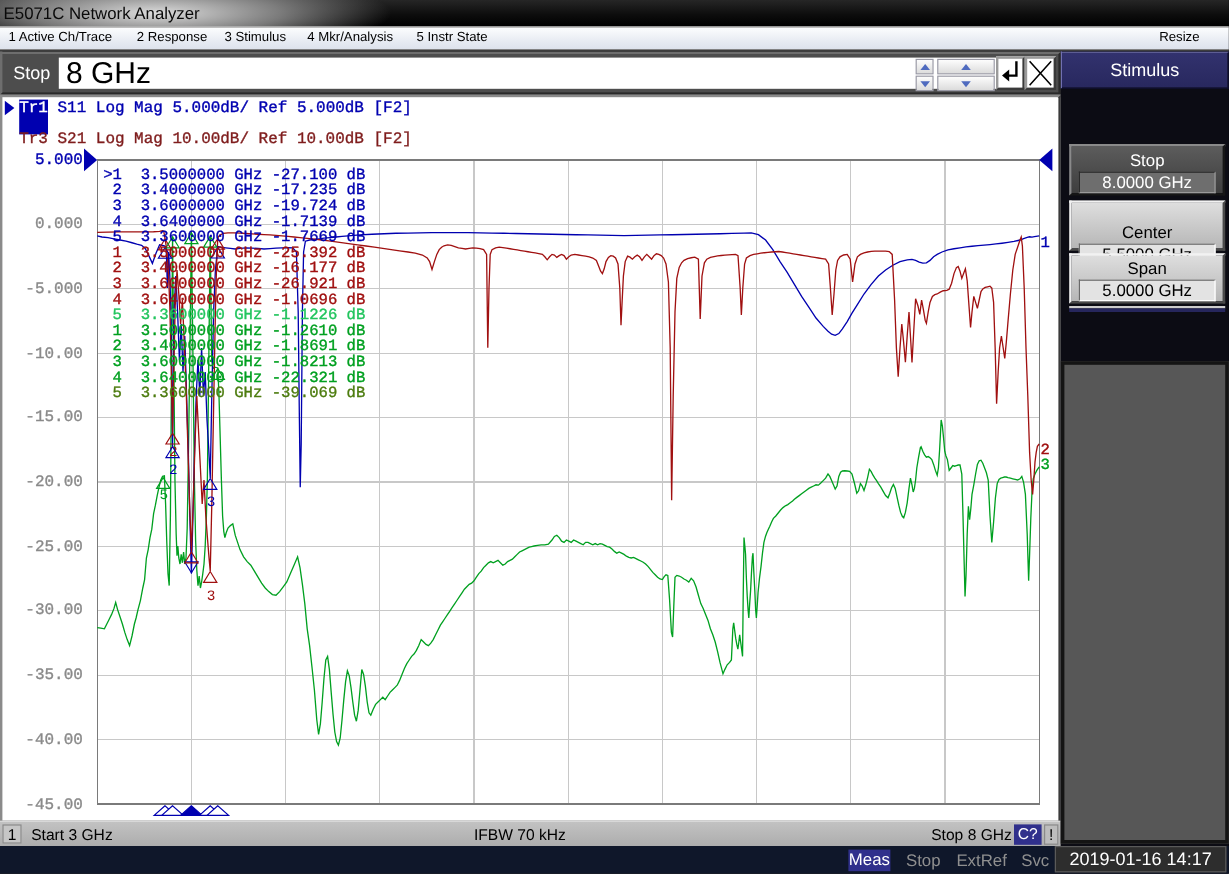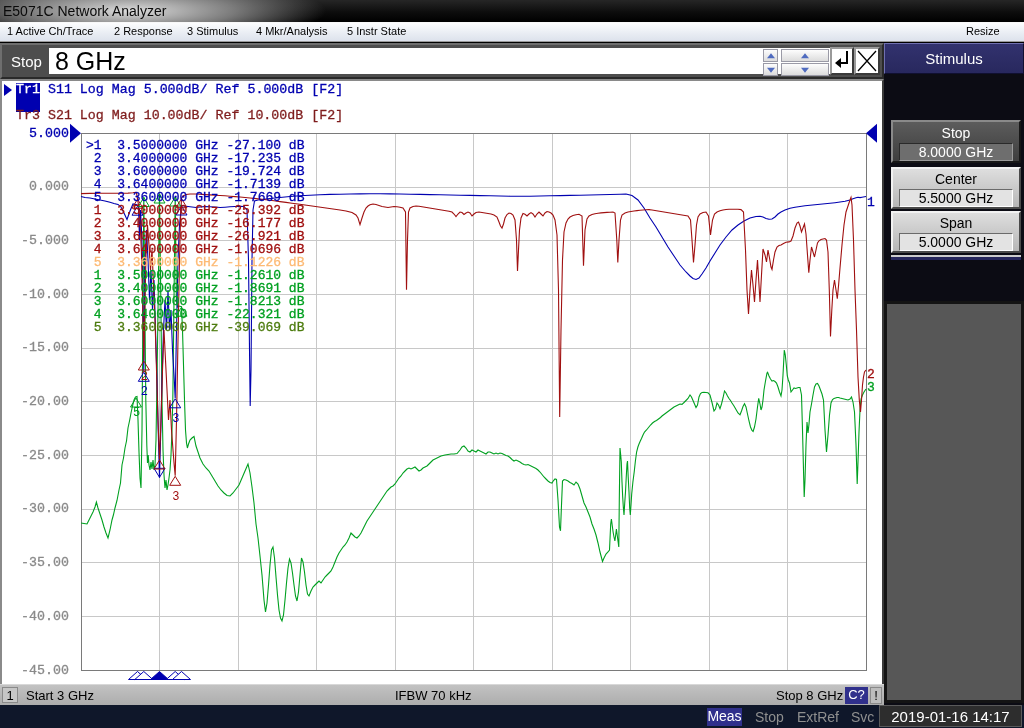--- a/index.html
+++ b/index.html
@@ -151,21 +151,21 @@
 <div id="mtable">
     <div class="mrow" style="color:#0000b0">&gt;1  3.5000000 GHz -27.100 dB</div>
 <div class="mrow" style="color:#0000b0"> 2  3.4000000 GHz -17.235 dB</div>
 <div class="mrow" style="color:#0000b0"> 3  3.6000000 GHz -19.724 dB</div>
 <div class="mrow" style="color:#0000b0"> 4  3.6400000 GHz -1.7139 dB</div>
 <div class="mrow" style="color:#0000b0"> 5  3.3600000 GHz -1.7669 dB</div>
 <div class="mrow" style="color:#a01010"> 1  3.5000000 GHz -25.392 dB</div>
 <div class="mrow" style="color:#a01010"> 2  3.4000000 GHz -16.177 dB</div>
 <div class="mrow" style="color:#a01010"> 3  3.6000000 GHz -26.921 dB</div>
 <div class="mrow" style="color:#a01010"> 4  3.6400000 GHz -1.0696 dB</div>
-<div class="mrow" style="color:#fdba74"> 5  3.3600000 GHz -1.1226 dB</div>
+<div class="mrow" style="color:#22c55e"> 5  3.3600000 GHz -1.1226 dB</div>
 <div class="mrow" style="color:#00a020"> 1  3.5000000 GHz -1.2610 dB</div>
 <div class="mrow" style="color:#00a020"> 2  3.4000000 GHz -1.8691 dB</div>
 <div class="mrow" style="color:#00a020"> 3  3.6000000 GHz -1.8213 dB</div>
 <div class="mrow" style="color:#00a020"> 4  3.6400000 GHz -22.321 dB</div>
 <div class="mrow" style="color:#4d7c0f"> 5  3.3600000 GHz -39.069 dB</div>
   </div>
 <div id="statusbar">
  <div style="position:absolute;left:2px;top:2px;width:16px;height:16px;border:1px solid #8a8a8a;background:#c6c6c6;text-align:center;line-height:15px">1</div>
  <div style="position:absolute;left:26px;top:3px">Start 3 GHz</div>
  <div style="position:absolute;left:395px;top:3px">IFBW 70 kHz</div>
@@ -175,19 +175,19 @@
 </div>
 <div id="instbar">
  <div style="position:absolute;left:707px;top:3px;width:35px;height:18px;background:#30308c;color:#fff;text-align:center;line-height:17px">Meas</div>
  <div class="gtext" style="position:absolute;left:755px;top:4px">Stop</div>
  <div class="gtext" style="position:absolute;left:797px;top:4px">ExtRef</div>
  <div class="gtext" style="position:absolute;left:851px;top:4px">Svc</div>
 </div>
 <div id="sidebar">
  <div id="sbhead">Stimulus</div>
  <div class="sbtn" style="top:77px;height:43px;padding-top:3px;background:linear-gradient(180deg,#5c5c5c,#3e3e3e);border-color:#8a8a8a #161616 #161616 #8a8a8a;color:#fff">Stop<div class="sbval" style="background:#6e6e6e;border-color:#2a2a2a #9a9a9a #9a9a9a #2a2a2a;color:#fff">8.0000 GHz</div></div>
- <div class="sbtn" style="top:124px;height:42px;padding-top:2px">Center<div class="sbval">5.5000 GHz</div></div>
+ <div class="sbtn" style="top:124px;height:42px;padding-top:16px">Center<div class="sbval">5.5000 GHz</div></div>
  <div class="sbtn" style="top:168px;height:42px;padding-top:2px">Span<div class="sbval">5.0000 GHz</div></div>
  <div style="position:absolute;left:7px;top:212px;width:130px;height:2px;background:#ccc"></div>
  <div style="position:absolute;left:7px;top:214px;width:130px;height:3px;background:#26265c"></div>
 </div>
 <div id="sblower"></div>
 <div id="datebox">2019-01-16 14:17</div>
 
 </body></html>

